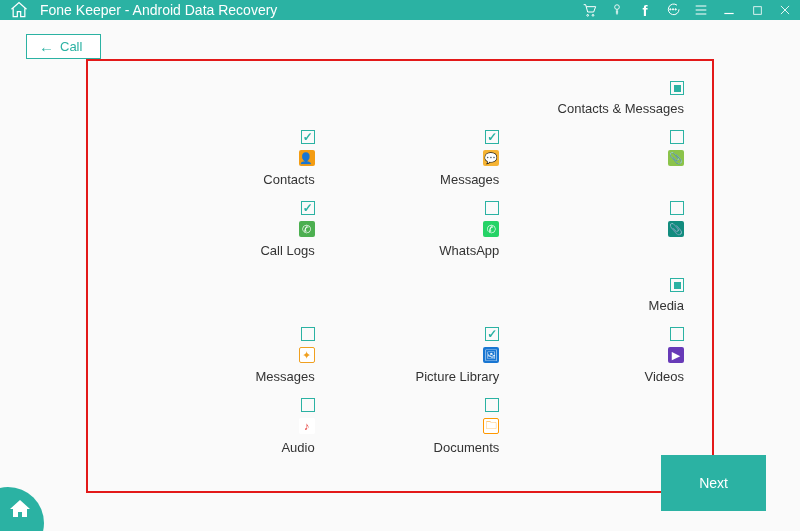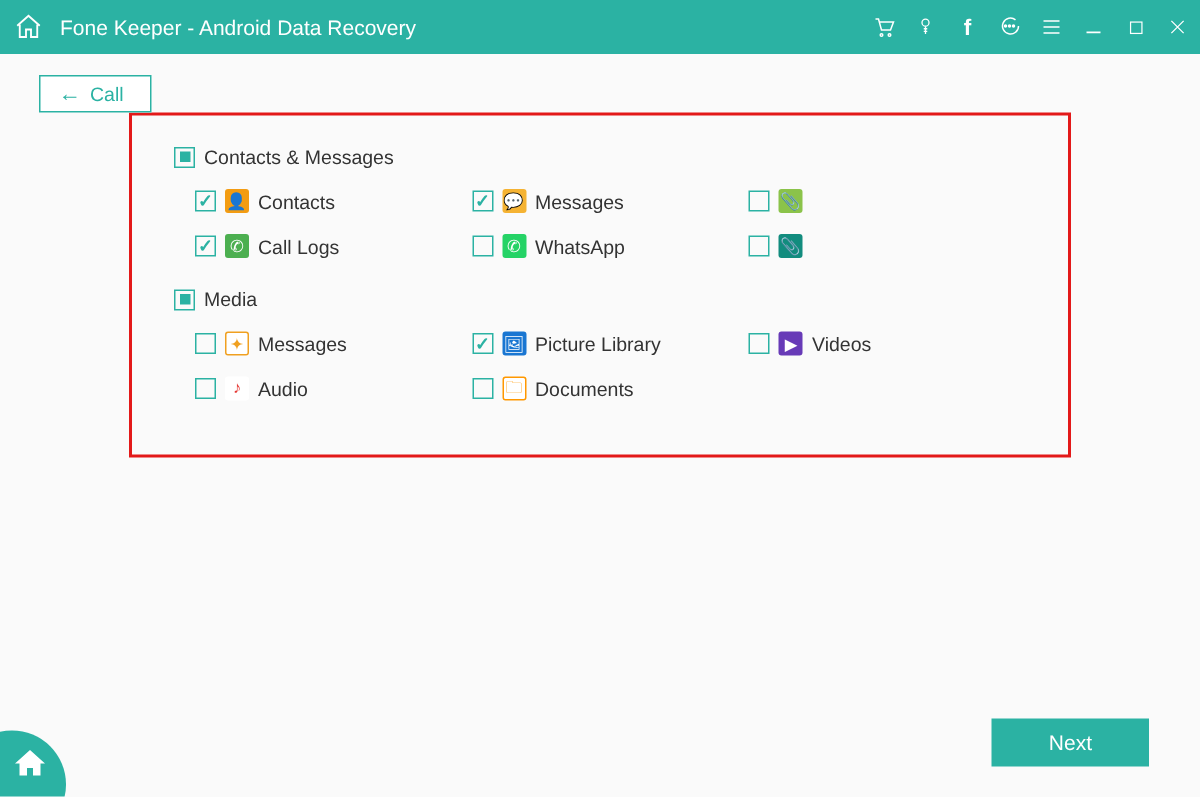--- a/index.html
+++ b/index.html
@@ -1,34 +1,34 @@
 <!DOCTYPE html>
 <html><head>
 <meta charset="utf-8">
 <style>
   * { box-sizing: border-box; margin: 0; padding: 0; font-family: "Segoe UI", Arial, sans-serif; }
   body { background: #fafafa; width: 800px; height: 531px; overflow: hidden; position: relative; }
-  .titlebar { height: 36px; background: #2bb2a3; color: #fff; display: flex; align-items: center; padding: 0 6px 0 8px; }
+  .titlebar { height: 20px; background: #2bb2a3; color: #fff; display: flex; align-items: center; padding: 0 6px 0 8px; }
   .titlebar .home-ico { width: 22px; height: 22px; margin-right: 10px; display:flex; align-items:center; justify-content:center;}
   .titlebar .title { font-size: 14px; flex:1; }
   .titlebar .right { display:flex; align-items:center; gap:10px; }
   .titlebar .right span { cursor:pointer; font-size:14px; display:inline-flex; align-items:center; justify-content:center; width:18px; height:18px;}
   .content { padding: 14px 26px 0 26px; position: relative; }
   .back-btn { border: 1px solid #2bb2a3; color: #2bb2a3; background:#fff; padding: 4px 18px 4px 12px; font-size: 13px; cursor:pointer; display:inline-flex; align-items:center; gap:6px;}
   .back-btn .arrow { font-size: 15px; line-height:1;}
   .instruction { color:#333; font-size:14px; margin: 20px 0 18px 70px; }
   .panel-wrap { margin: 0 60px 0 60px; border:2px solid #e31919; padding: 20px 28px 16px 28px; }
   .cat-row { display:flex; align-items:center; margin: 0 0 14px 0; }
   .grid { display:grid; grid-template-columns: 1fr 1fr 1fr; row-gap: 14px; margin-bottom: 20px; margin-left: 14px;}
-  .item { display:flex; align-items:center; gap:6px; font-size:13px; color:#333;}
+  .item { display:flex; align-items:flex-end; gap:6px; font-size:13px; color:#333;flex-direction:column;}
   .chk { width:14px; height:14px; border:1.5px solid #2bb2a3; display:inline-flex; align-items:center; justify-content:center; cursor:pointer; flex-shrink:0;}
   .chk.checked::after { content:"✓"; color:#2bb2a3; font-size:12px; font-weight:bold; line-height:1;}
   .chk.indet::after { content:""; width:7px; height:7px; background:#2bb2a3; display:block;}
   .file-ico { width:16px; height:16px; display:inline-flex; align-items:center; justify-content:center; color:#fff; font-size:11px; border-radius:2px; flex-shrink:0;}
-  .next-btn { position:absolute; right: 34px; bottom: 20px; background:#2bb2a3; color:#fff; border:none; padding:8px 38px; font-size:14px; cursor:pointer;}
+  .next-btn { position:absolute; right: 34px; bottom: 20px; background:#2bb2a3; color:#fff; border:none; padding:20px 38px; font-size:14px; cursor:pointer;}
   .footer-circle { position:absolute; left:-28px; bottom:-28px; width:72px; height:72px; border-radius:50%; background:#2bb2a3; display:flex; align-items:flex-start; justify-content:flex-end; padding:10px 12px 0 0; color:#fff; cursor:pointer;}
   svg { display:block; }
 </style>
 </head>
 <body>
 
 <div class="titlebar">
   <span class="home-ico">
     <svg width="20" height="20" viewBox="0 0 24 24" fill="none" stroke="#fff" stroke-width="1.5">
         <path d="M3 11 12 3l9 8"></path>

